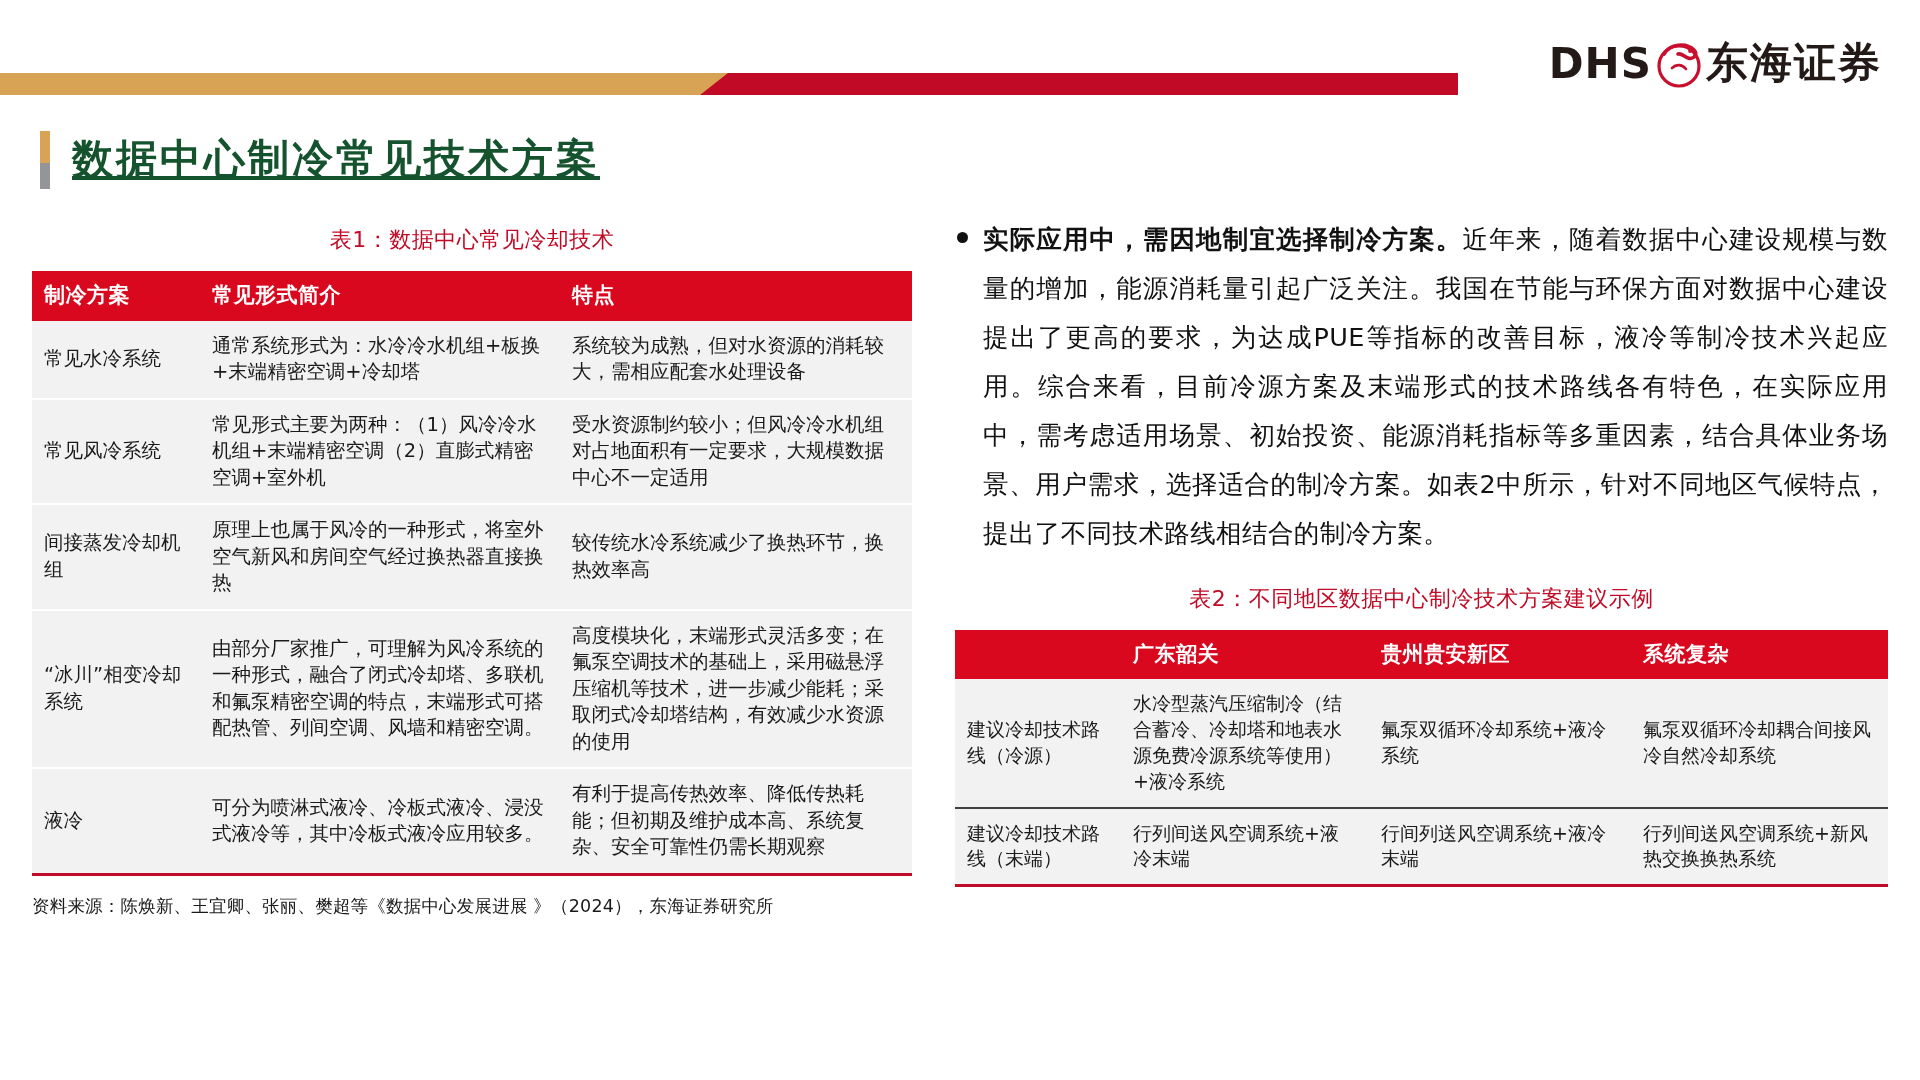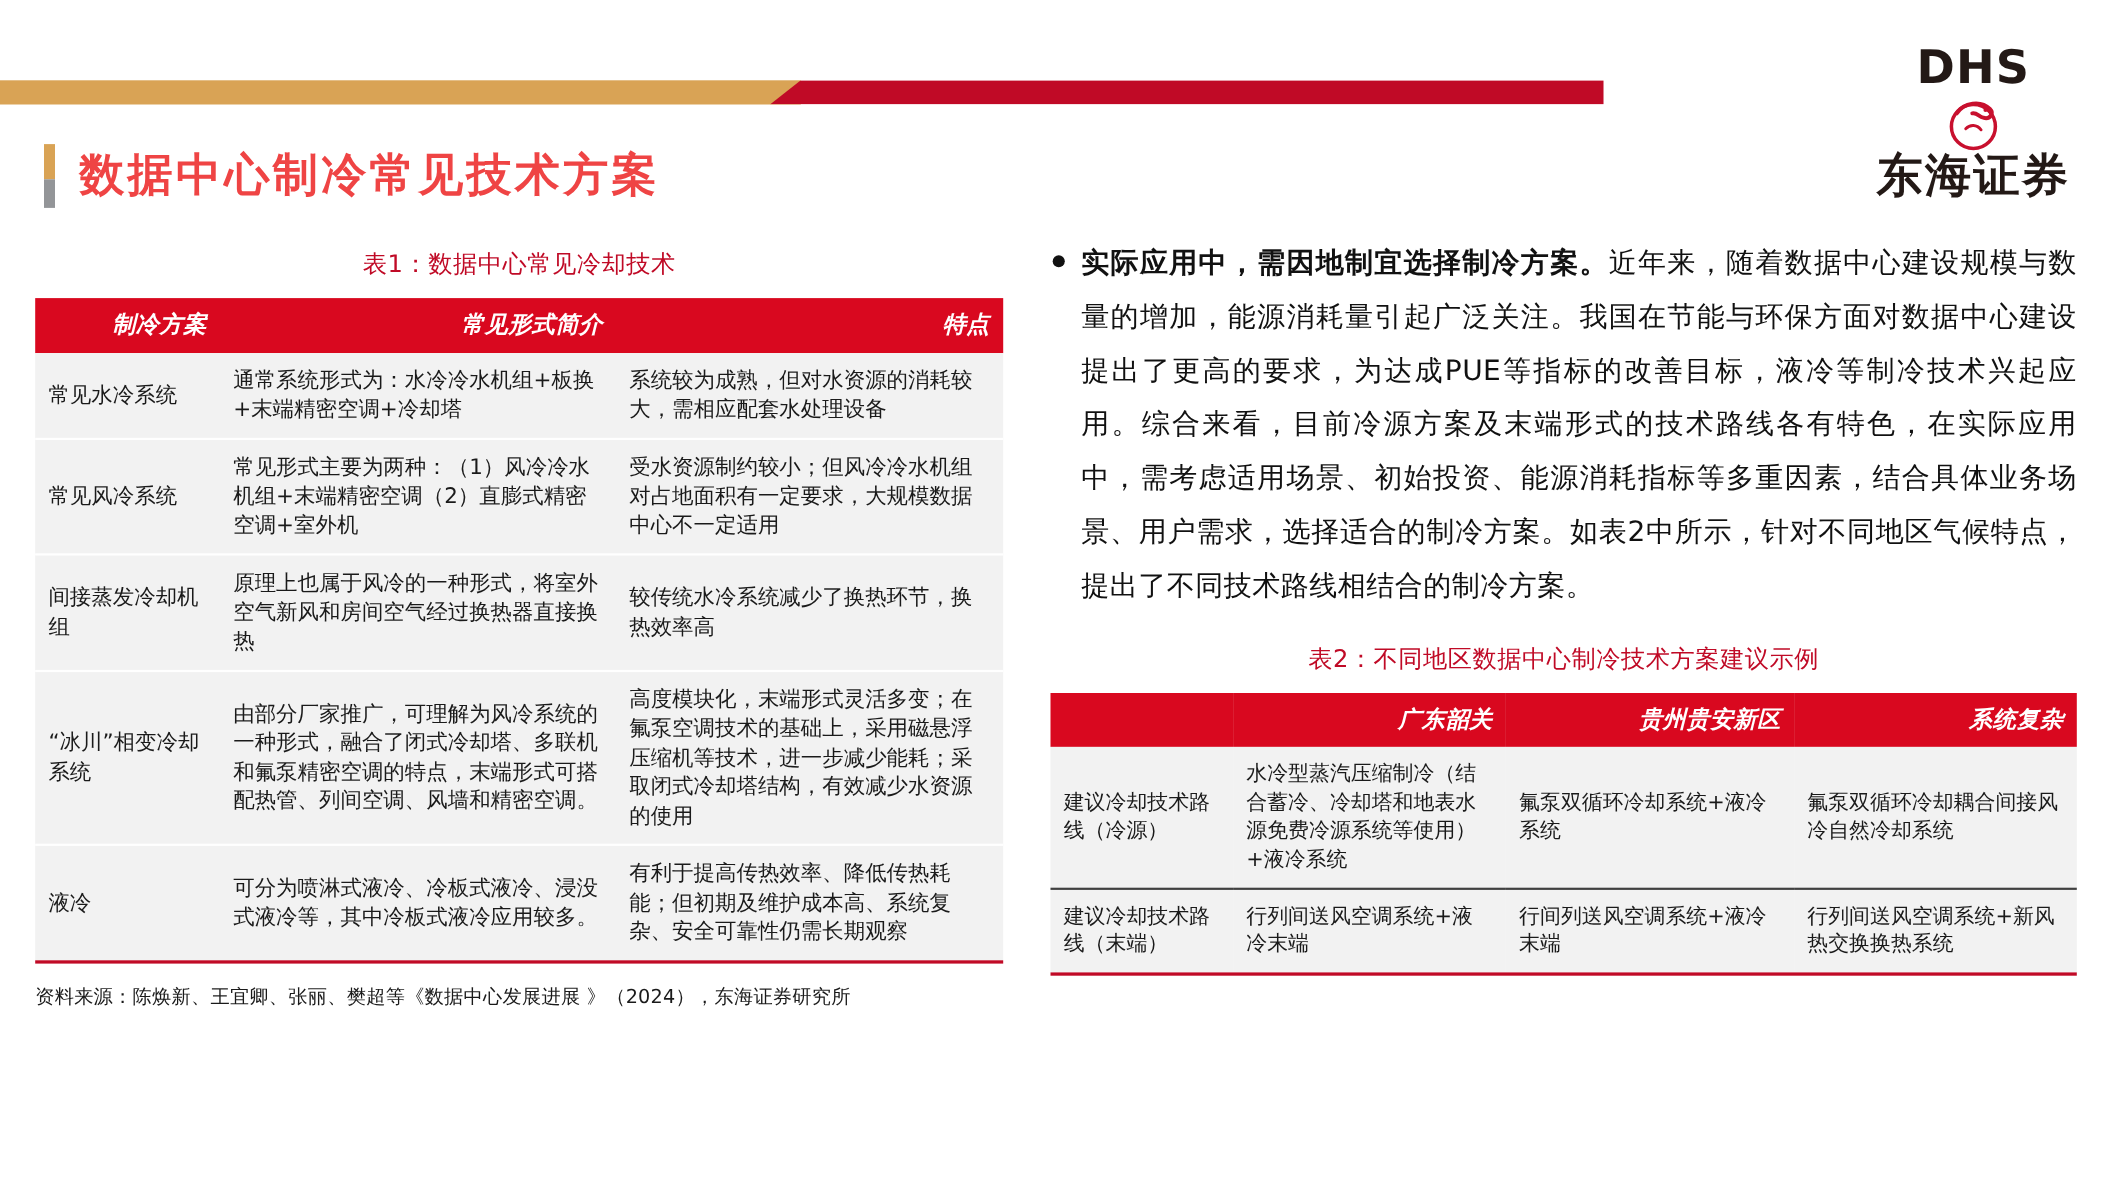--- a/index.html
+++ b/index.html
@@ -19,62 +19,63 @@
   }
   .topbar-red-narrow {
     position:absolute; left:700px; top:0; width:758px; height:22px;
     background:#c00a26;
     clip-path: polygon(28px 0, 758px 0, 758px 22px, 0 22px);
   }
 
   
   .logo-wrap {
     position:absolute; right:38px; top:36px;
-    display:flex; align-items:center; flex-direction:column;
+    display:flex; align-items:center; 
   }
   .logo-dhs {
     font-family:"DejaVu Sans","Liberation Sans",sans-serif;
     font-weight:bold; font-size:42px; letter-spacing:1px; color:#231916;
   }
   .logo-emblem { width:54px; height:54px; position:relative; }
   .logo-cn {
     font-size:42px; font-weight:bold; color:#231916;
     letter-spacing:2px; line-height:1;
   }
 
   
   .title-accent {
     position:absolute; left:40px; top:131px; width:10px; height:58px;
   }
   .title-accent .g { width:10px; height:32px; background:#d9a355; }
   .title-accent .s { width:10px; height:26px; background:#939598; }
   .page-title {
     position:absolute; left:72px; top:130px;
-    font-size:41px; font-weight:bold; color:#ef4444; letter-spacing:3px;
+    font-size:41px; font-weight:bold; color:#14532d; letter-spacing:3px;
     line-height:58px;
+    text-decoration:underline;
   }
 
   
   .col-left  { position:absolute; left:32px;  top:225px; width:880px; }
   .col-right { position:absolute; left:955px; top:215px; width:933px; }
 
   .tbl-caption {
     text-align:center; color:#c00a26; font-weight:normal;
     font-size:22px; letter-spacing:.5px; margin-bottom:16px;
   }
 
   table.dhs {
     width:100%; border-collapse:collapse; table-layout:fixed;
     font-size:19.5px; color:#1a1a1a; line-height:1.36;
   }
   table.dhs thead th {
     background:#d9081f; color:#fff; font-weight:bold;
-    text-align:right; padding:10px 12px 11px 12px;
+    text-align:left; padding:10px 12px 11px 12px;
     font-size:21px; letter-spacing:.5px;
-    vertical-align:middle; height:44px;font-style:italic;
+    vertical-align:middle; height:44px;
   }
   table.dhs tbody td {
     background:#f2f2f2; padding:12px 12px;
     vertical-align:middle; border-bottom:2px solid #ffffff;
   }
   table.dhs tbody tr:last-child td { border-bottom:none; }
   .tbl-underline { height:3px; background:#c00a26; width:100%; }
 
   .src-note {
     margin-top:18px; font-size:17.5px; color:#1a1a1a; letter-spacing:.2px;

